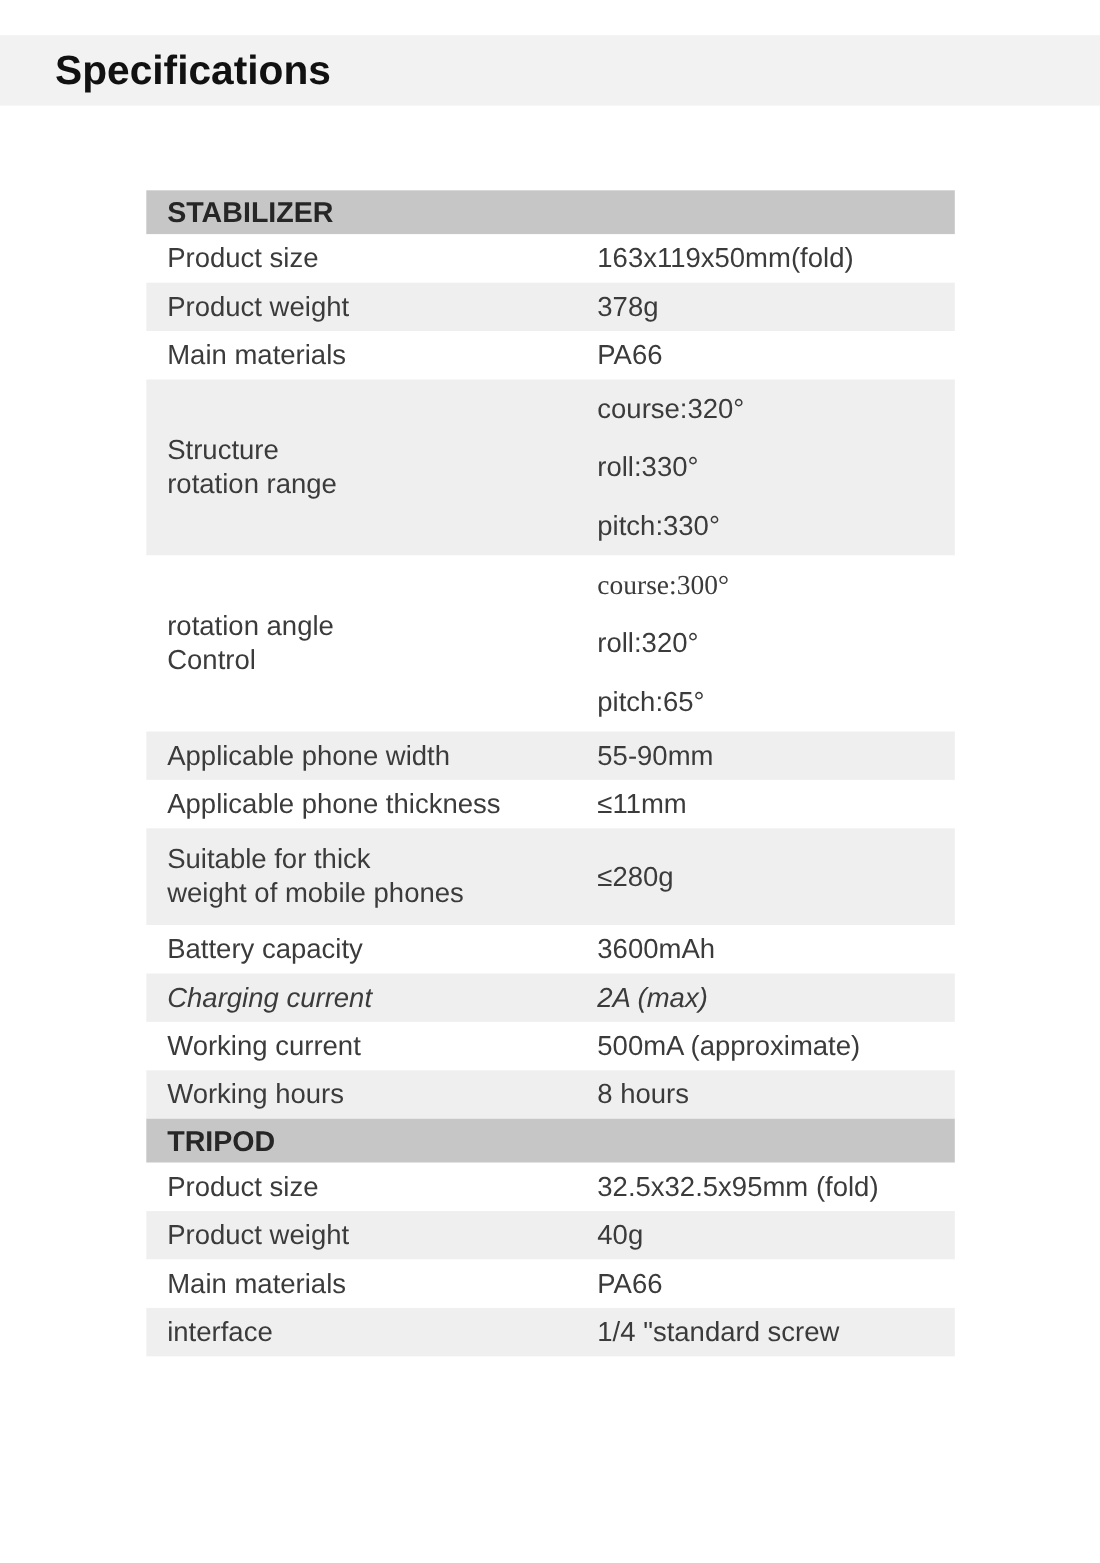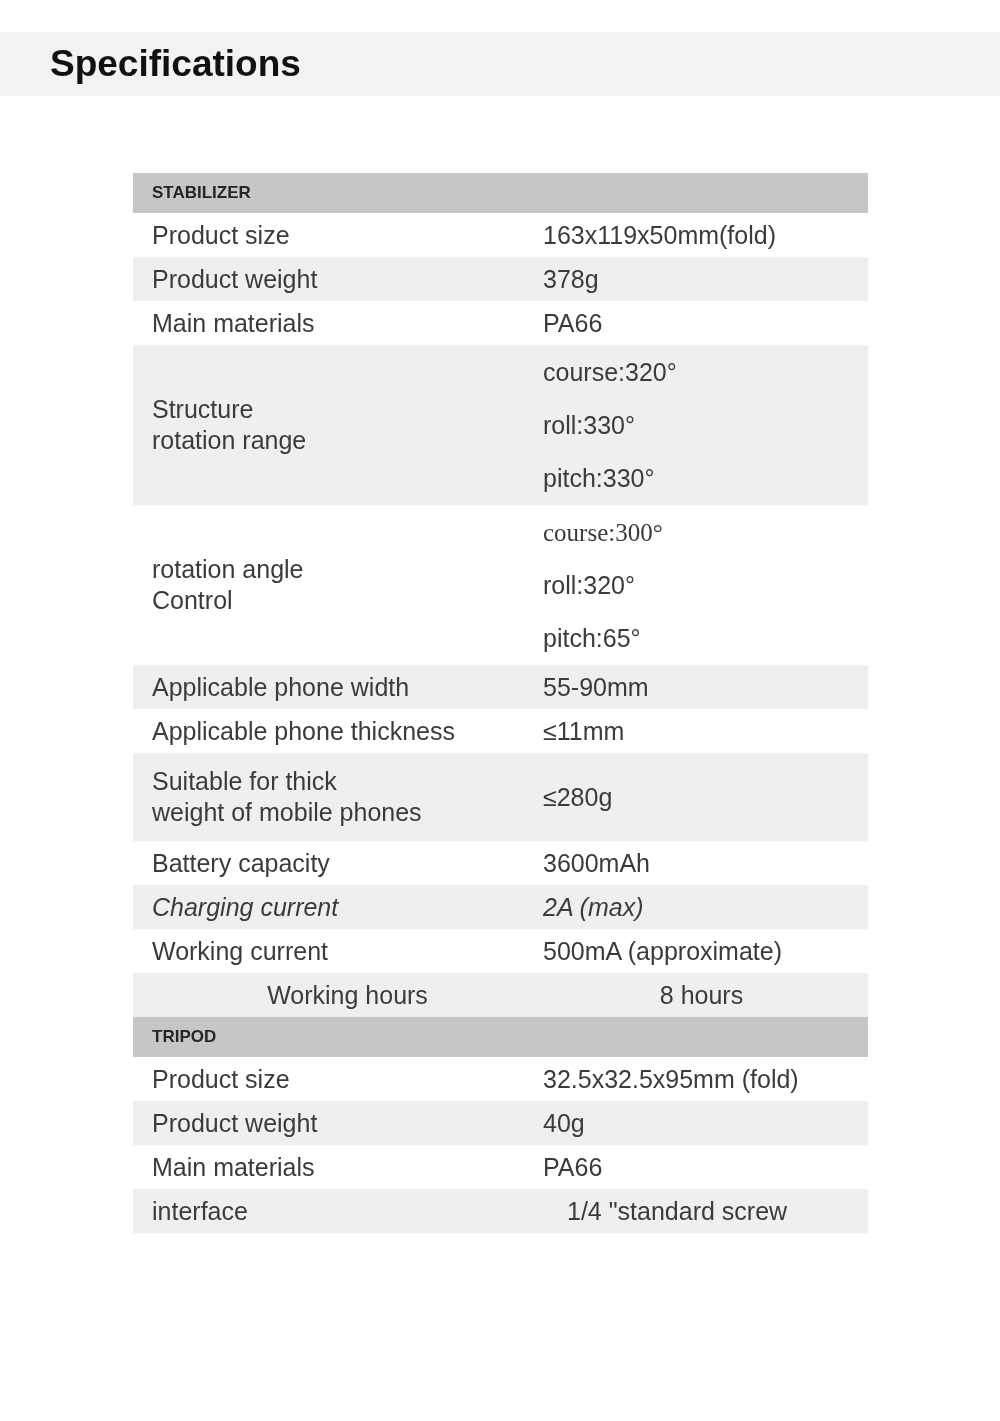--- a/index.html
+++ b/index.html
@@ -38,21 +38,21 @@
   }
   .spec-table{
     margin:77px 0 0 133px;
     width:735px;
   }
   .section-header{
     background:var(--header-bg);
     height:40px;
     line-height:40px;
     padding-left:19px;
-    font-size:17px;
+    font-size:26px;
     font-weight:700;
     color:var(--header-text);
     box-sizing:border-box;
   }
   .section-header.gap{
     margin-top:0;
   }
   .row{
     display:flex;
     align-items:center;
@@ -176,21 +176,21 @@
       </div>
     </div>
     <div class="row" style="min-height: 44px;">
       <div class="col-label">
         <div>Working current</div>
       </div>
       <div class="col-value">
         <div>500mA (approximate)</div>
       </div>
     </div>
-    <div class="row alt" style="min-height: 44px; text-align: center;">
+    <div class="row alt" style="min-height: 44px;">
       <div class="col-label">
         <div>Working hours</div>
       </div>
       <div class="col-value">
         <div>8 hours</div>
       </div>
     </div>
     <div class="section-header gap">TRIPOD</div>
     <div class="row" style="min-height: 44px;">
       <div class="col-label">
@@ -209,21 +209,21 @@
       </div>
     </div>
     <div class="row" style="min-height: 44px;">
       <div class="col-label">
         <div>Main materials</div>
       </div>
       <div class="col-value">
         <div>PA66</div>
       </div>
     </div>
-    <div class="row alt" style="min-height: 44px; gap: 24px;">
+    <div class="row alt" style="min-height: 44px;">
       <div class="col-label">
         <div>interface</div>
       </div>
       <div class="col-value">
         <div>1/4 "standard screw</div>
       </div>
     </div>
   </div>
 
 </body></html>

